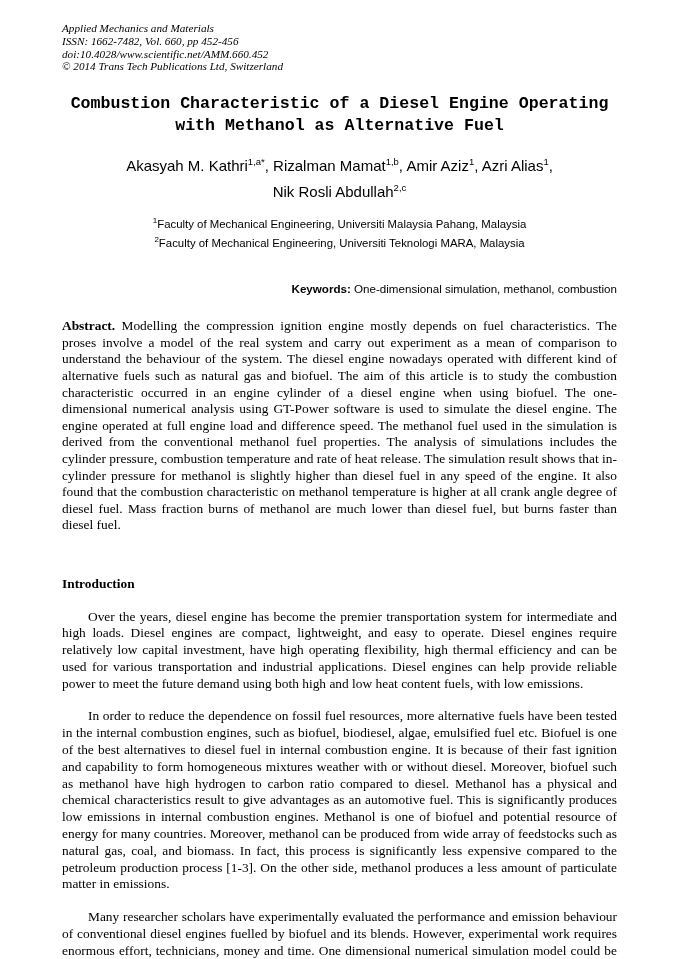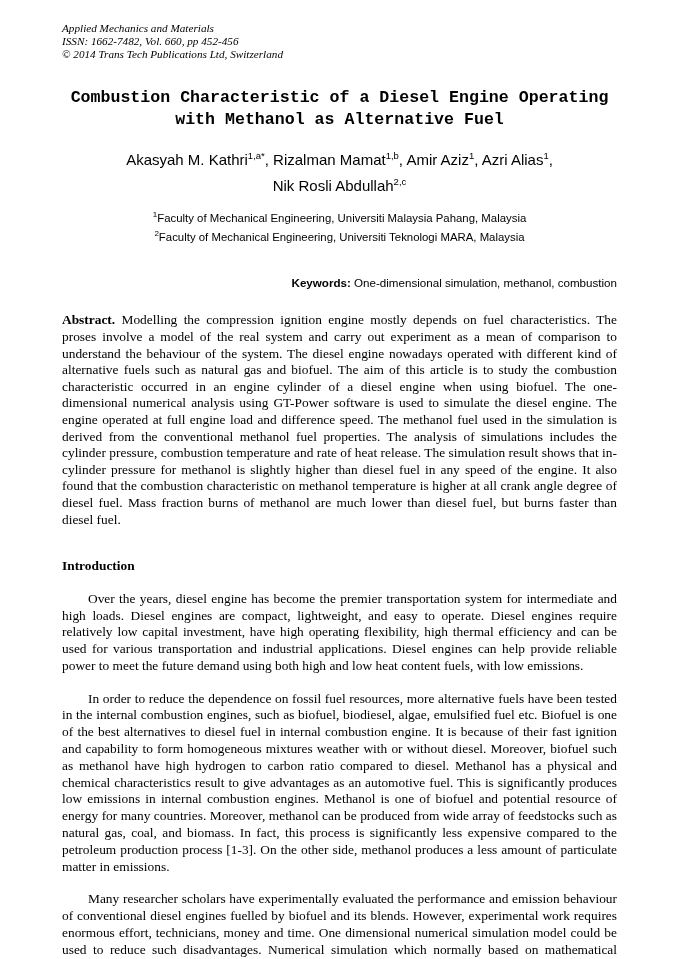--- a/index.html
+++ b/index.html
@@ -31,21 +31,21 @@
 
   
   .journal-header {
     display: flex;
     justify-content: space-between;
     align-items: flex-start;
     font-family: "Liberation Serif", serif;
     font-style: italic;
     font-size: 11.2px;
     line-height: 12.8px;
-    margin-bottom: 27px;
+    margin-bottom: 20px;
   }
   .journal-header .left { text-align: left; }
   .journal-header .right { text-align: right; }
   .journal-header div > div { white-space: nowrap; }
 
   
   .title {
     font-family: Liberation Mono, monospace;
     font-weight: bold;
     font-size: 16.6px;
@@ -104,21 +104,21 @@
     margin: 22px 0 0 0;
   }
   .abstract .ab-label { font-weight: bold; }
 
   
   .section-heading {
     font-family: "Liberation Serif", serif;
     font-weight: bold;
     font-size: 13.4px;
     line-height: 16.6px;
-    margin: 30px 0 0 0;
+    margin: 42px 0 0 0;
     text-align: left;
   }
 
   
   .body-para {
     font-family: "Liberation Serif", serif;
     font-size: 13.4px;
     line-height: 16.8px;
     text-align: justify;
     text-justify: inter-word;
@@ -130,20 +130,21 @@
 </head>
 <body>
 
 <div class="page">
   <div class="content">
 
     <div class="journal-header">
       <div class="left">
         <div>Applied Mechanics and Materials</div>
         <div>ISSN: 1662-7482, Vol. 660, pp 452-456</div>
+        <div>doi:10.4028/www.scientific.net/AMM.660.452</div>
         <div>© 2014 Trans Tech Publications Ltd, Switzerland</div>
       </div>
     </div>
 
     <h1 class="title">Combustion Characteristic of a Diesel Engine Operating with Methanol as Alternative Fuel</h1>
 
     <div class="authors">
       <div><span>Akasyah M. Kathri</span><sup>1,a*</sup>, <span>Rizalman Mamat</span><sup>1,b</sup>, <span>Amir Aziz</span><sup>1</sup>, <span>Azri Alias</span><sup>1</sup>,</div>
       <div><span>Nik Rosli Abdullah</span><sup>2,c</sup></div>
     </div>

